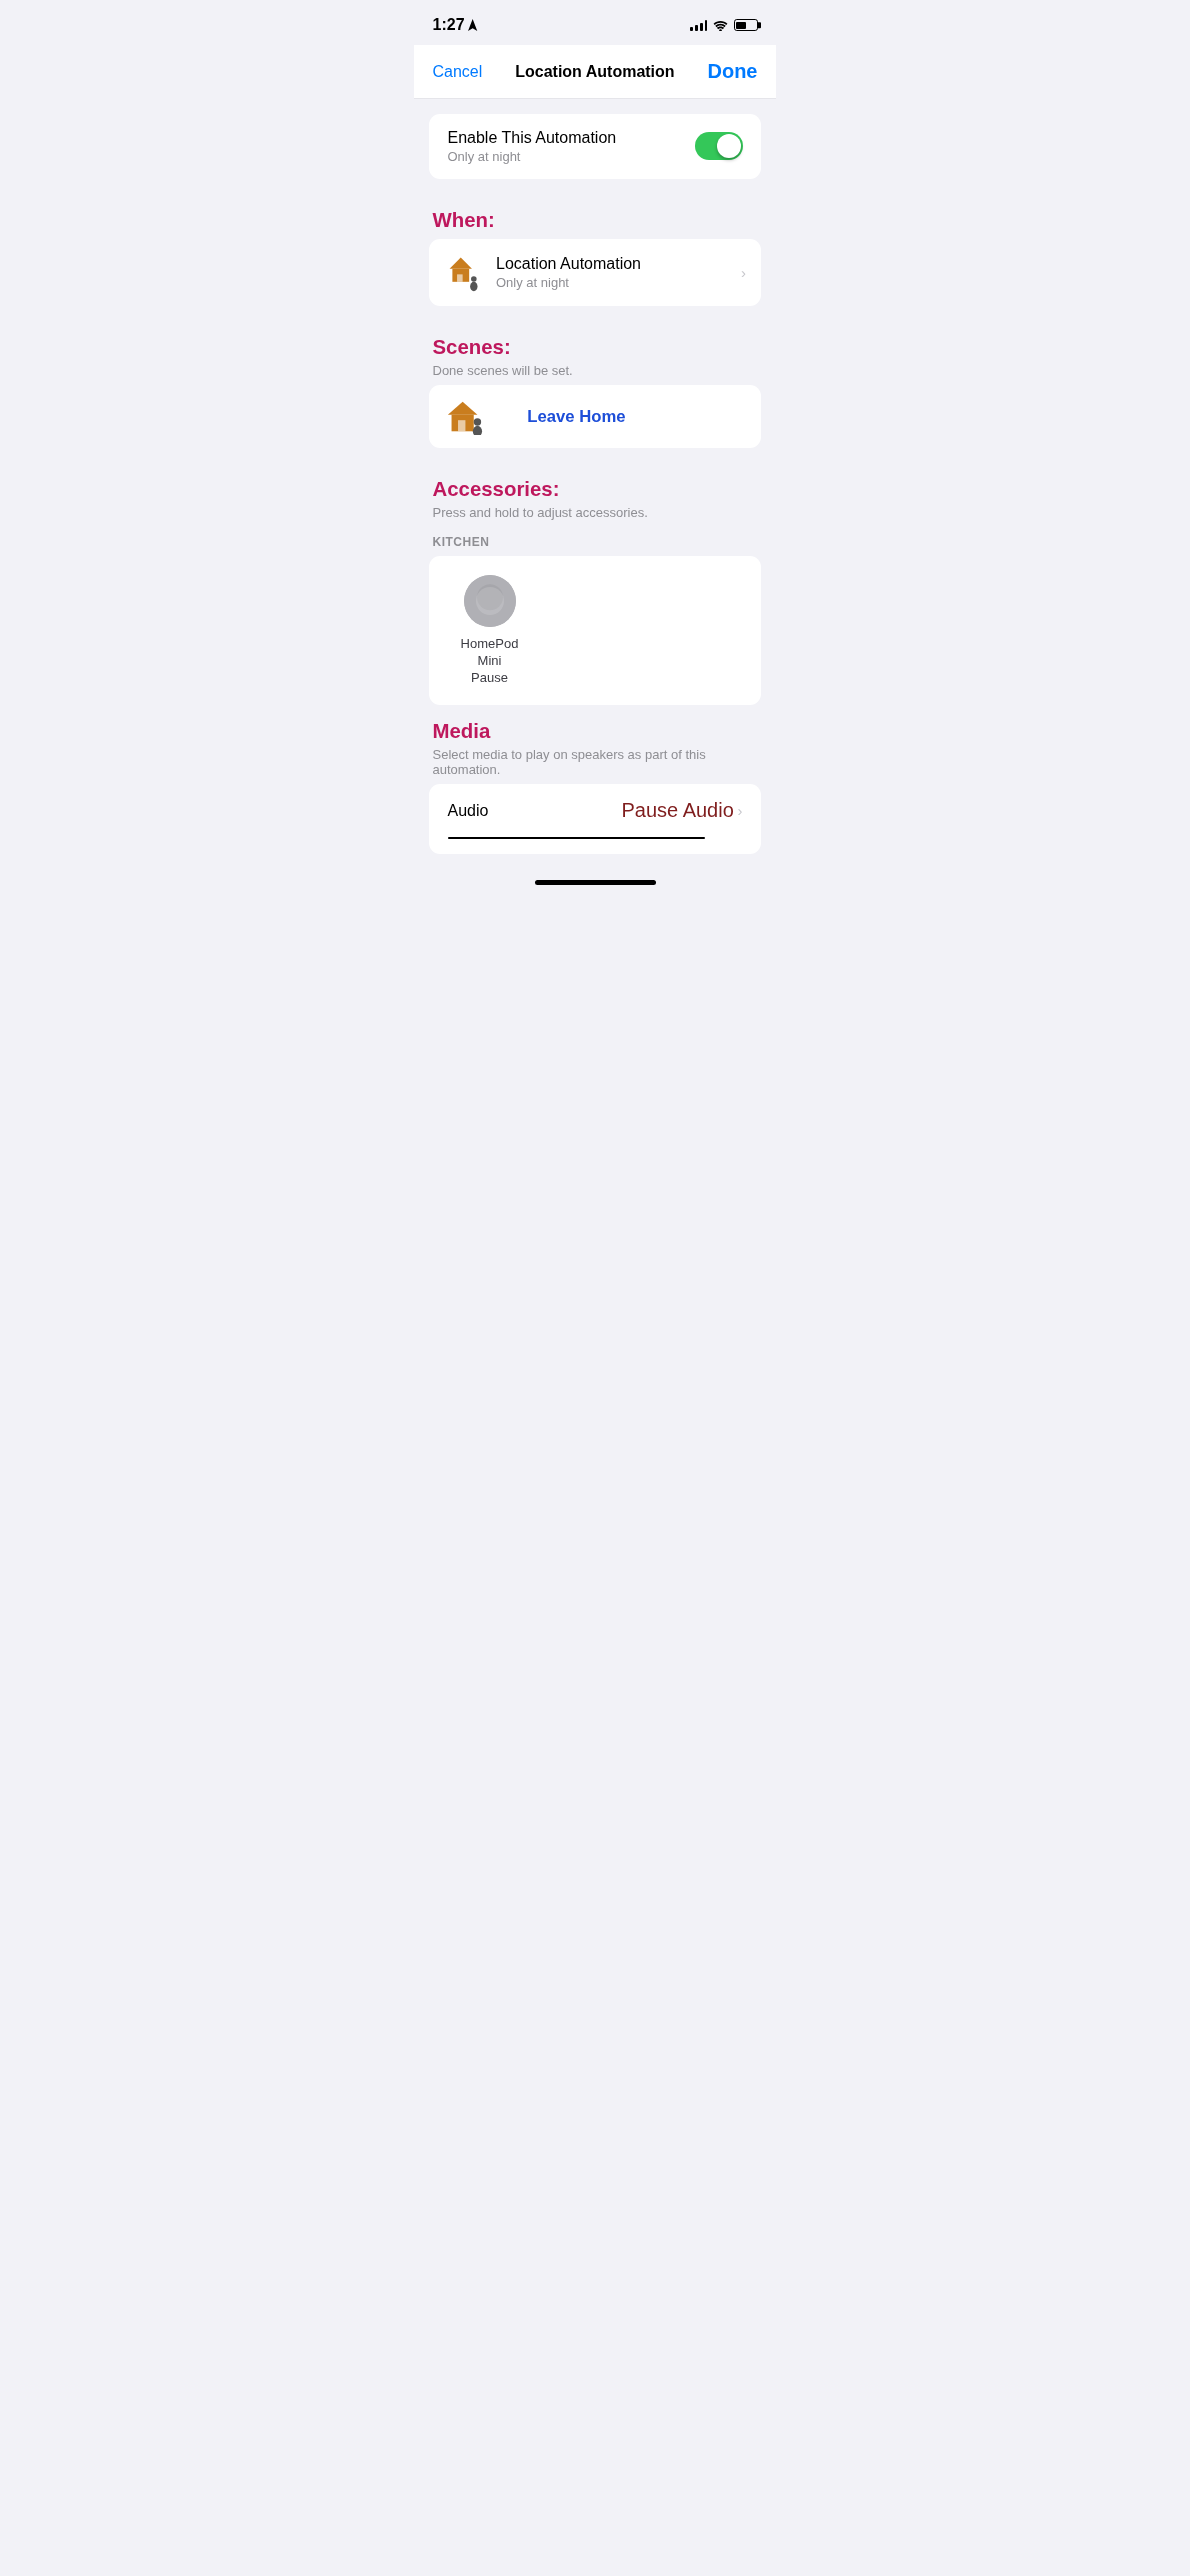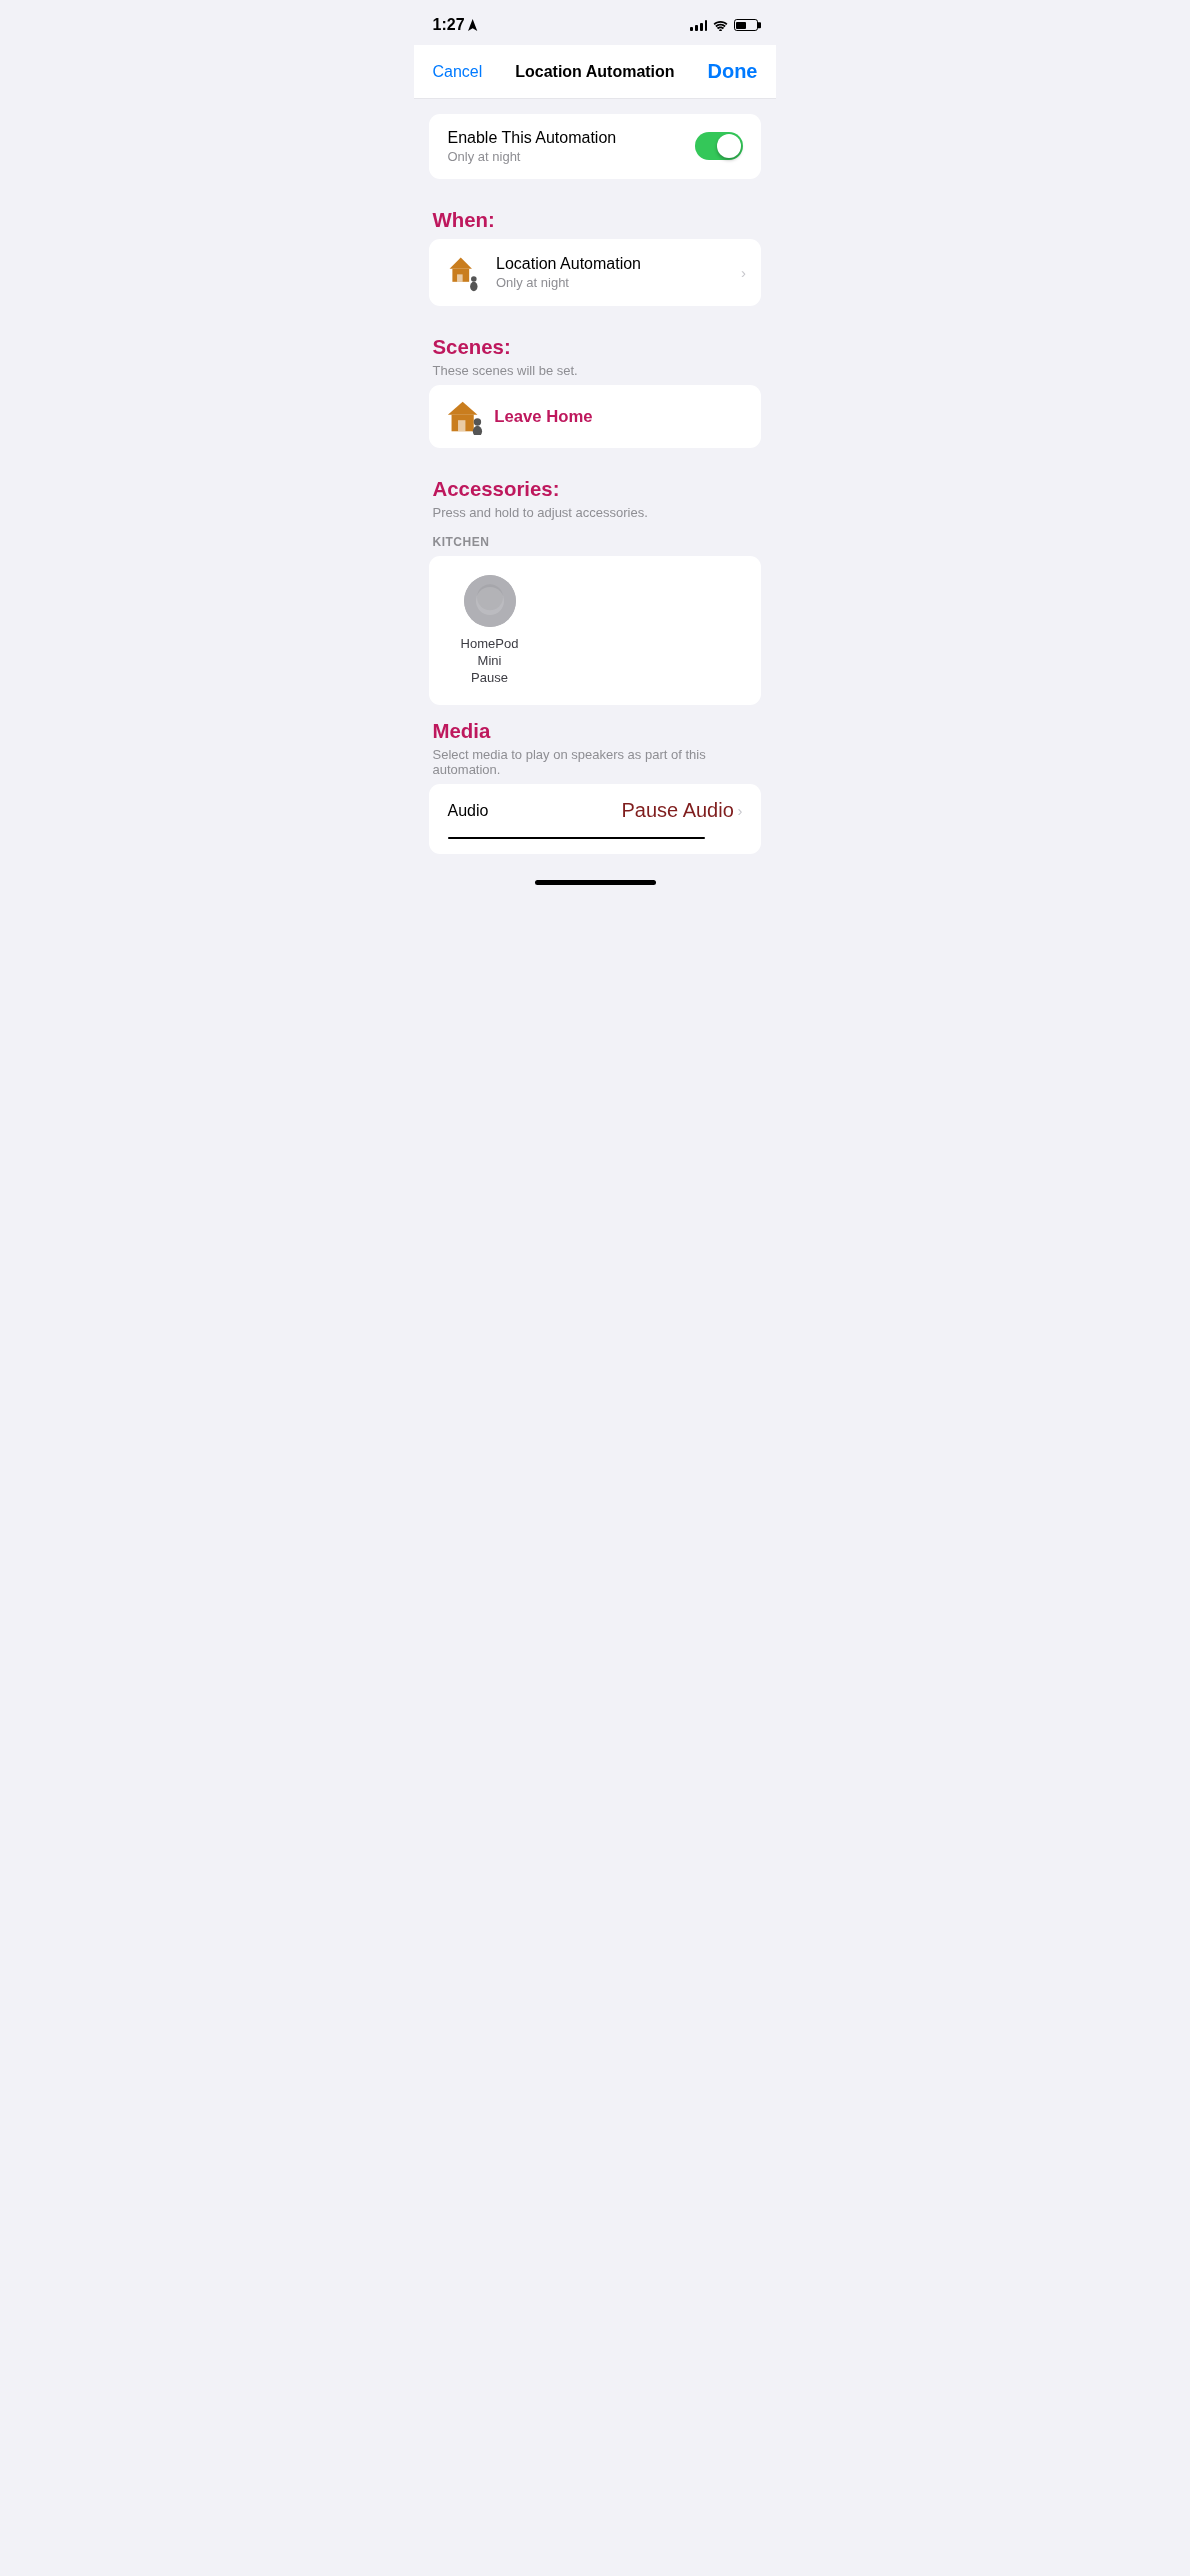--- a/index.html
+++ b/index.html
@@ -242,21 +242,22 @@
 
     .leave-home-icon-container {
       position: relative;
       width: 41px;
       height: 37px;
     }
 
     .leave-home-text {
       font-size: 16.7px;
       font-weight: 600;
-      color: #be185d;
+      color: #1d4ed8;
+      margin-left: 33px;
     }
 
     
     .kitchen-label {
       font-size: 12px;
       color: #8e8e93;
       font-weight: 600;
       text-transform: uppercase;
       letter-spacing: 0.5px;
       padding: 7.4px 18.5px 7.4px;
@@ -434,21 +435,21 @@
           <div class="loc-subtitle">Only at night</div>
         </div>
       </div>
       <span class="chevron-icon">›</span>
     </div>
   </div>
 
 
   <div class="section-header">
     <div class="section-title">Scenes:</div>
-    <div class="section-subtitle">These scenes will be set.</div>
+    <div class="section-subtitle">Done scenes will be set.</div>
   </div>
 
   <div class="card">
     <div class="leave-home-row">
       <div class="leave-home-icon-container">
         <svg width="41" height="37" viewBox="0 0 44 40">
 
           <polygon points="4,18 20,4 36,18" fill="#c97d1e"></polygon>
           <rect x="8" y="18" width="24" height="18" fill="#c97d1e"></rect>
           <rect x="15" y="24" width="8" height="12" fill="#fff" opacity="0.6"></rect>

